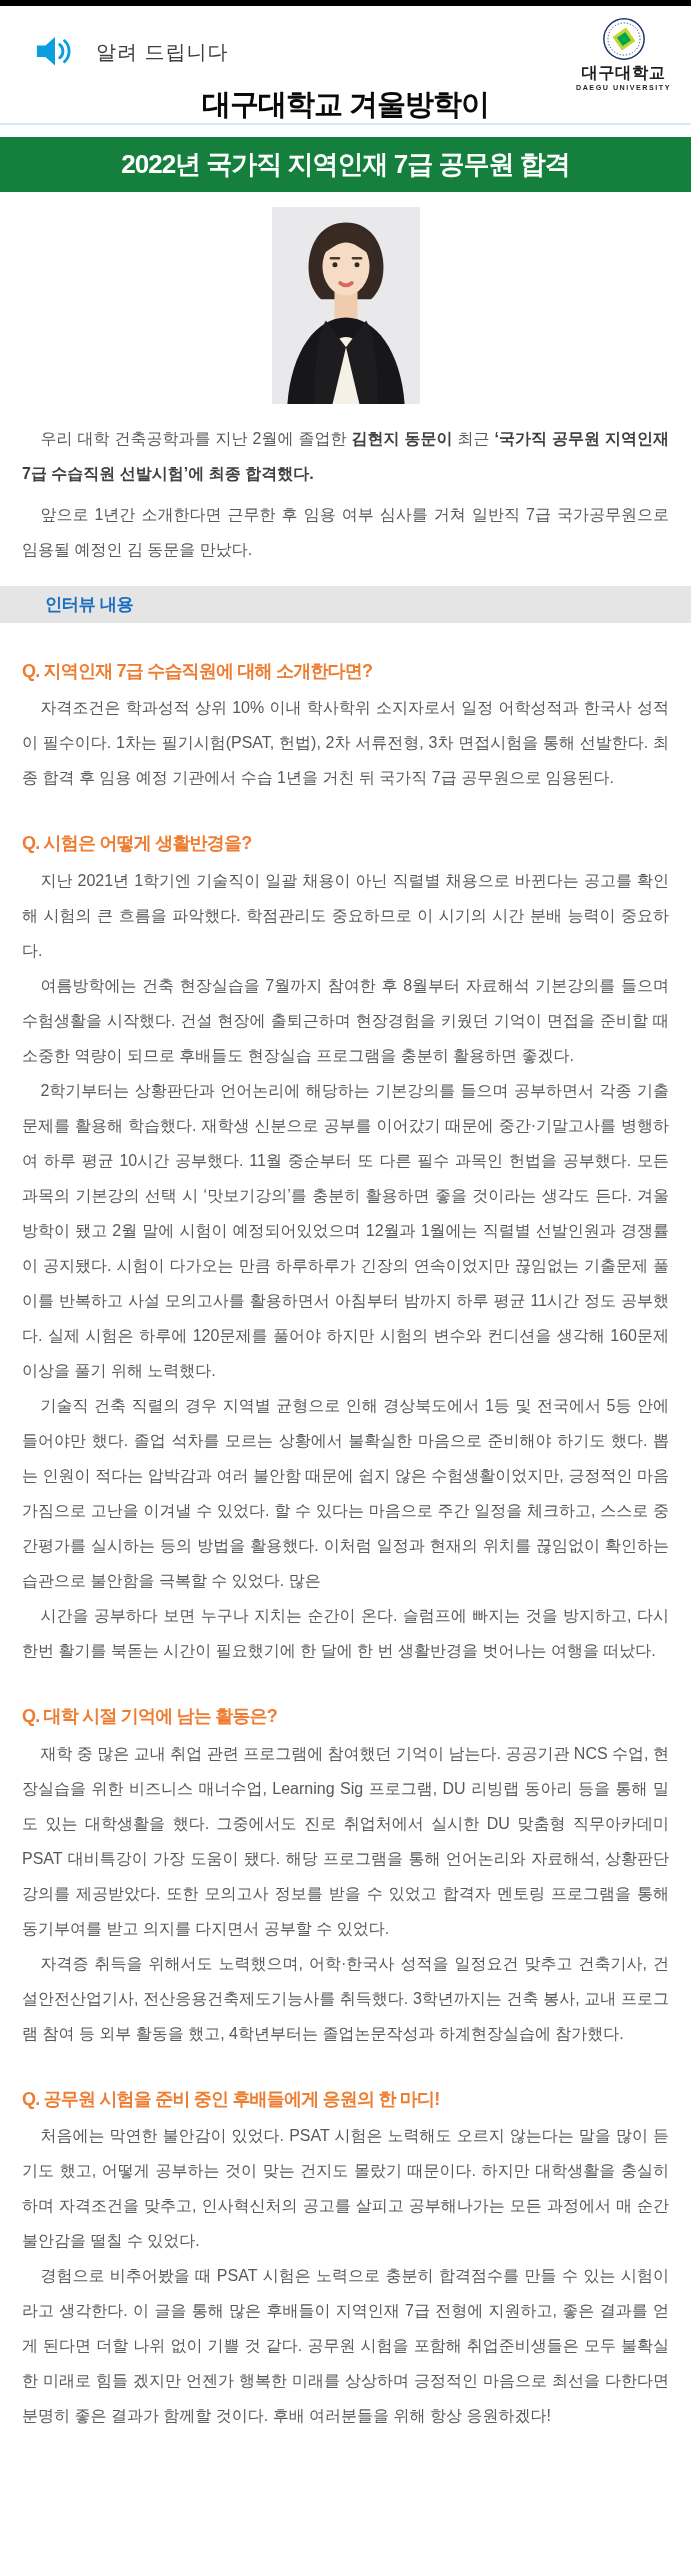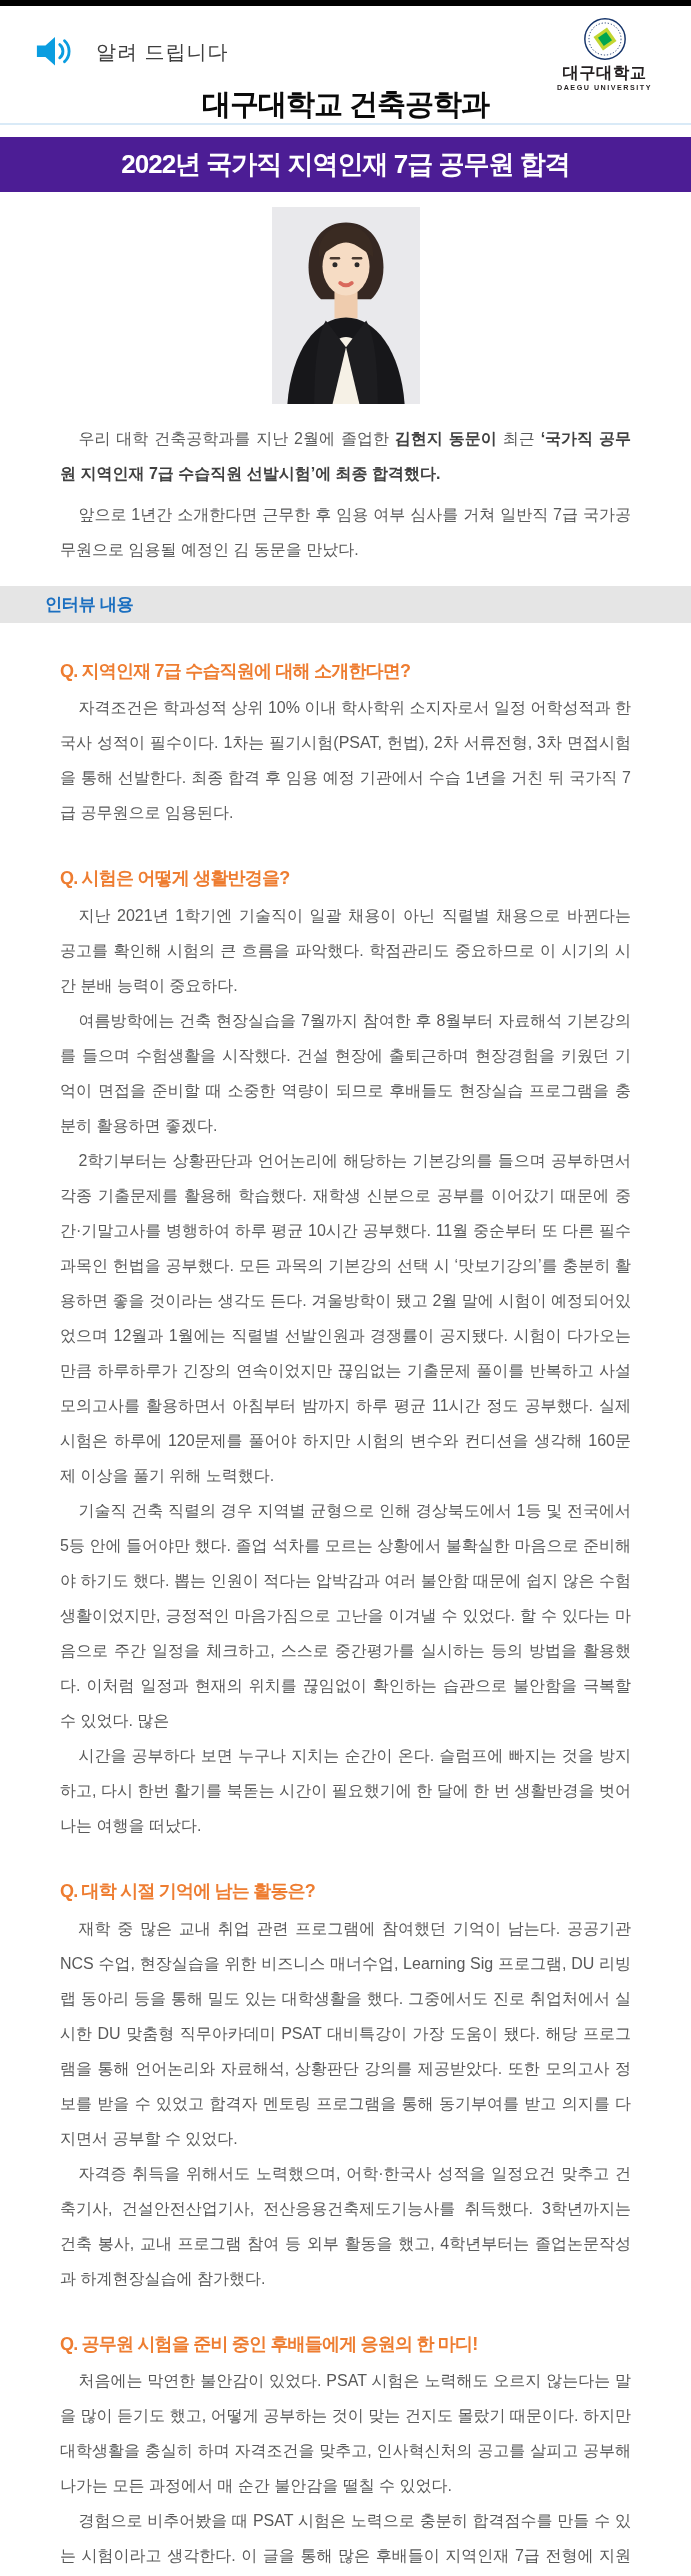--- a/index.html
+++ b/index.html
@@ -6,35 +6,35 @@
   body{
     width:691px; min-height:2576px; background:#ffffff;
     font-family:"Liberation Sans","DejaVu Sans",sans-serif;
     color:#595959;
   }
   .top-bar{height:5.8px;background:#000;}
   
   .header{position:relative;height:117px;padding-left:44px;}
   .speaker{position:absolute;left:35px;top:29px;width:40px;height:33px;}
   .notice-label{position:absolute;left:96px;top:33px;font-size:20px;color:#3d3d3d;letter-spacing:1px;}
-  .logo{position:absolute;right:29px;top:11.5px;width:115px;text-align:center;line-height:1.1;}
+  .logo{position:absolute;right:10px;top:11.5px;width:115px;text-align:center;line-height:1.1;}
   .logo .emblem{width:44px;height:44px;margin:0 auto 2.9px;}
   .logo .ko{font-size:16.3px;font-weight:bold;color:#231f20;letter-spacing:0.5px;}
   .logo .en{font-size:7.2px;font-weight:bold;color:#231f20;letter-spacing:1.5px;margin-top:1.9px;}
   .page-title{position:absolute;left:0;right:0;top:79px;text-align:center;
     font-size:29px;font-weight:bold;color:#0a0a0a;letter-spacing:-1px;margin:0;}
   .divider{height:1.9px;background:#d9eaf7;}
   
-  .banner{margin-top:12.5px;height:55px;background:#4c1d95;display:flex;align-items:center;justify-content:center;}
+  .banner{margin-top:12.5px;height:55px;background:#15803d;display:flex;align-items:center;justify-content:center;}
   .banner-text{color:#ffffff;font-size:26px;font-weight:bold;letter-spacing:-1px;}
   
   .photo-wrap{margin:14.4px auto 0;width:148px;height:197px;}
   .photo-wrap svg{display:block;width:148px;height:197px;}
   
-  .content{padding:0 60px;}
+  .content{padding:0 22px;}
   p.body{margin:0;text-align:justify;text-indent:1.15em;font-size:16px;line-height:35px;color:#595959;}
   .intro{margin-top:17.3px;}
   .intro p.body + p.body{margin-top:5.8px;}
   .intro b{color:#404040;font-weight:bold;}
   
   .interview-bar{margin-top:19px;height:37px;background:#e5e5e5;display:flex;align-items:center;}
   .interview-bar span{margin-left:45px;font-size:17.3px;font-weight:bold;color:#1b6fc0;letter-spacing:-0.5px;}
   
   .qa h2.q{margin:36px 0 7.7px;font-size:18px;font-weight:bold;color:#ee7d31;letter-spacing:-0.8px;}
   .qa p.body{margin:0;}
@@ -62,21 +62,21 @@
         <g transform="rotate(10 24 24)">
           <rect x="15" y="15" width="18" height="18" fill="#c3d630" transform="rotate(45 24 24)"></rect>
           <rect x="18.5" y="18.5" width="11" height="11" fill="#00a550" transform="rotate(45 24 24)"></rect>
         </g>
       </svg>
     </div>
     <div class="ko">대구대학교</div>
     <div class="en">DAEGU UNIVERSITY</div>
   </div>
 
-  <h1 class="page-title">대구대학교 건축공학과</h1>
+  <h1 class="page-title">대구대학교 겨울방학이</h1>
 </header>
 
 <div class="divider"></div>
 
 <div class="banner">
   <span class="banner-text">2022년 국가직 지역인재 7급 공무원 합격</span>
 </div>
 
 <div class="photo-wrap">
   <svg viewBox="0 0 154 205" aria-hidden="true">

